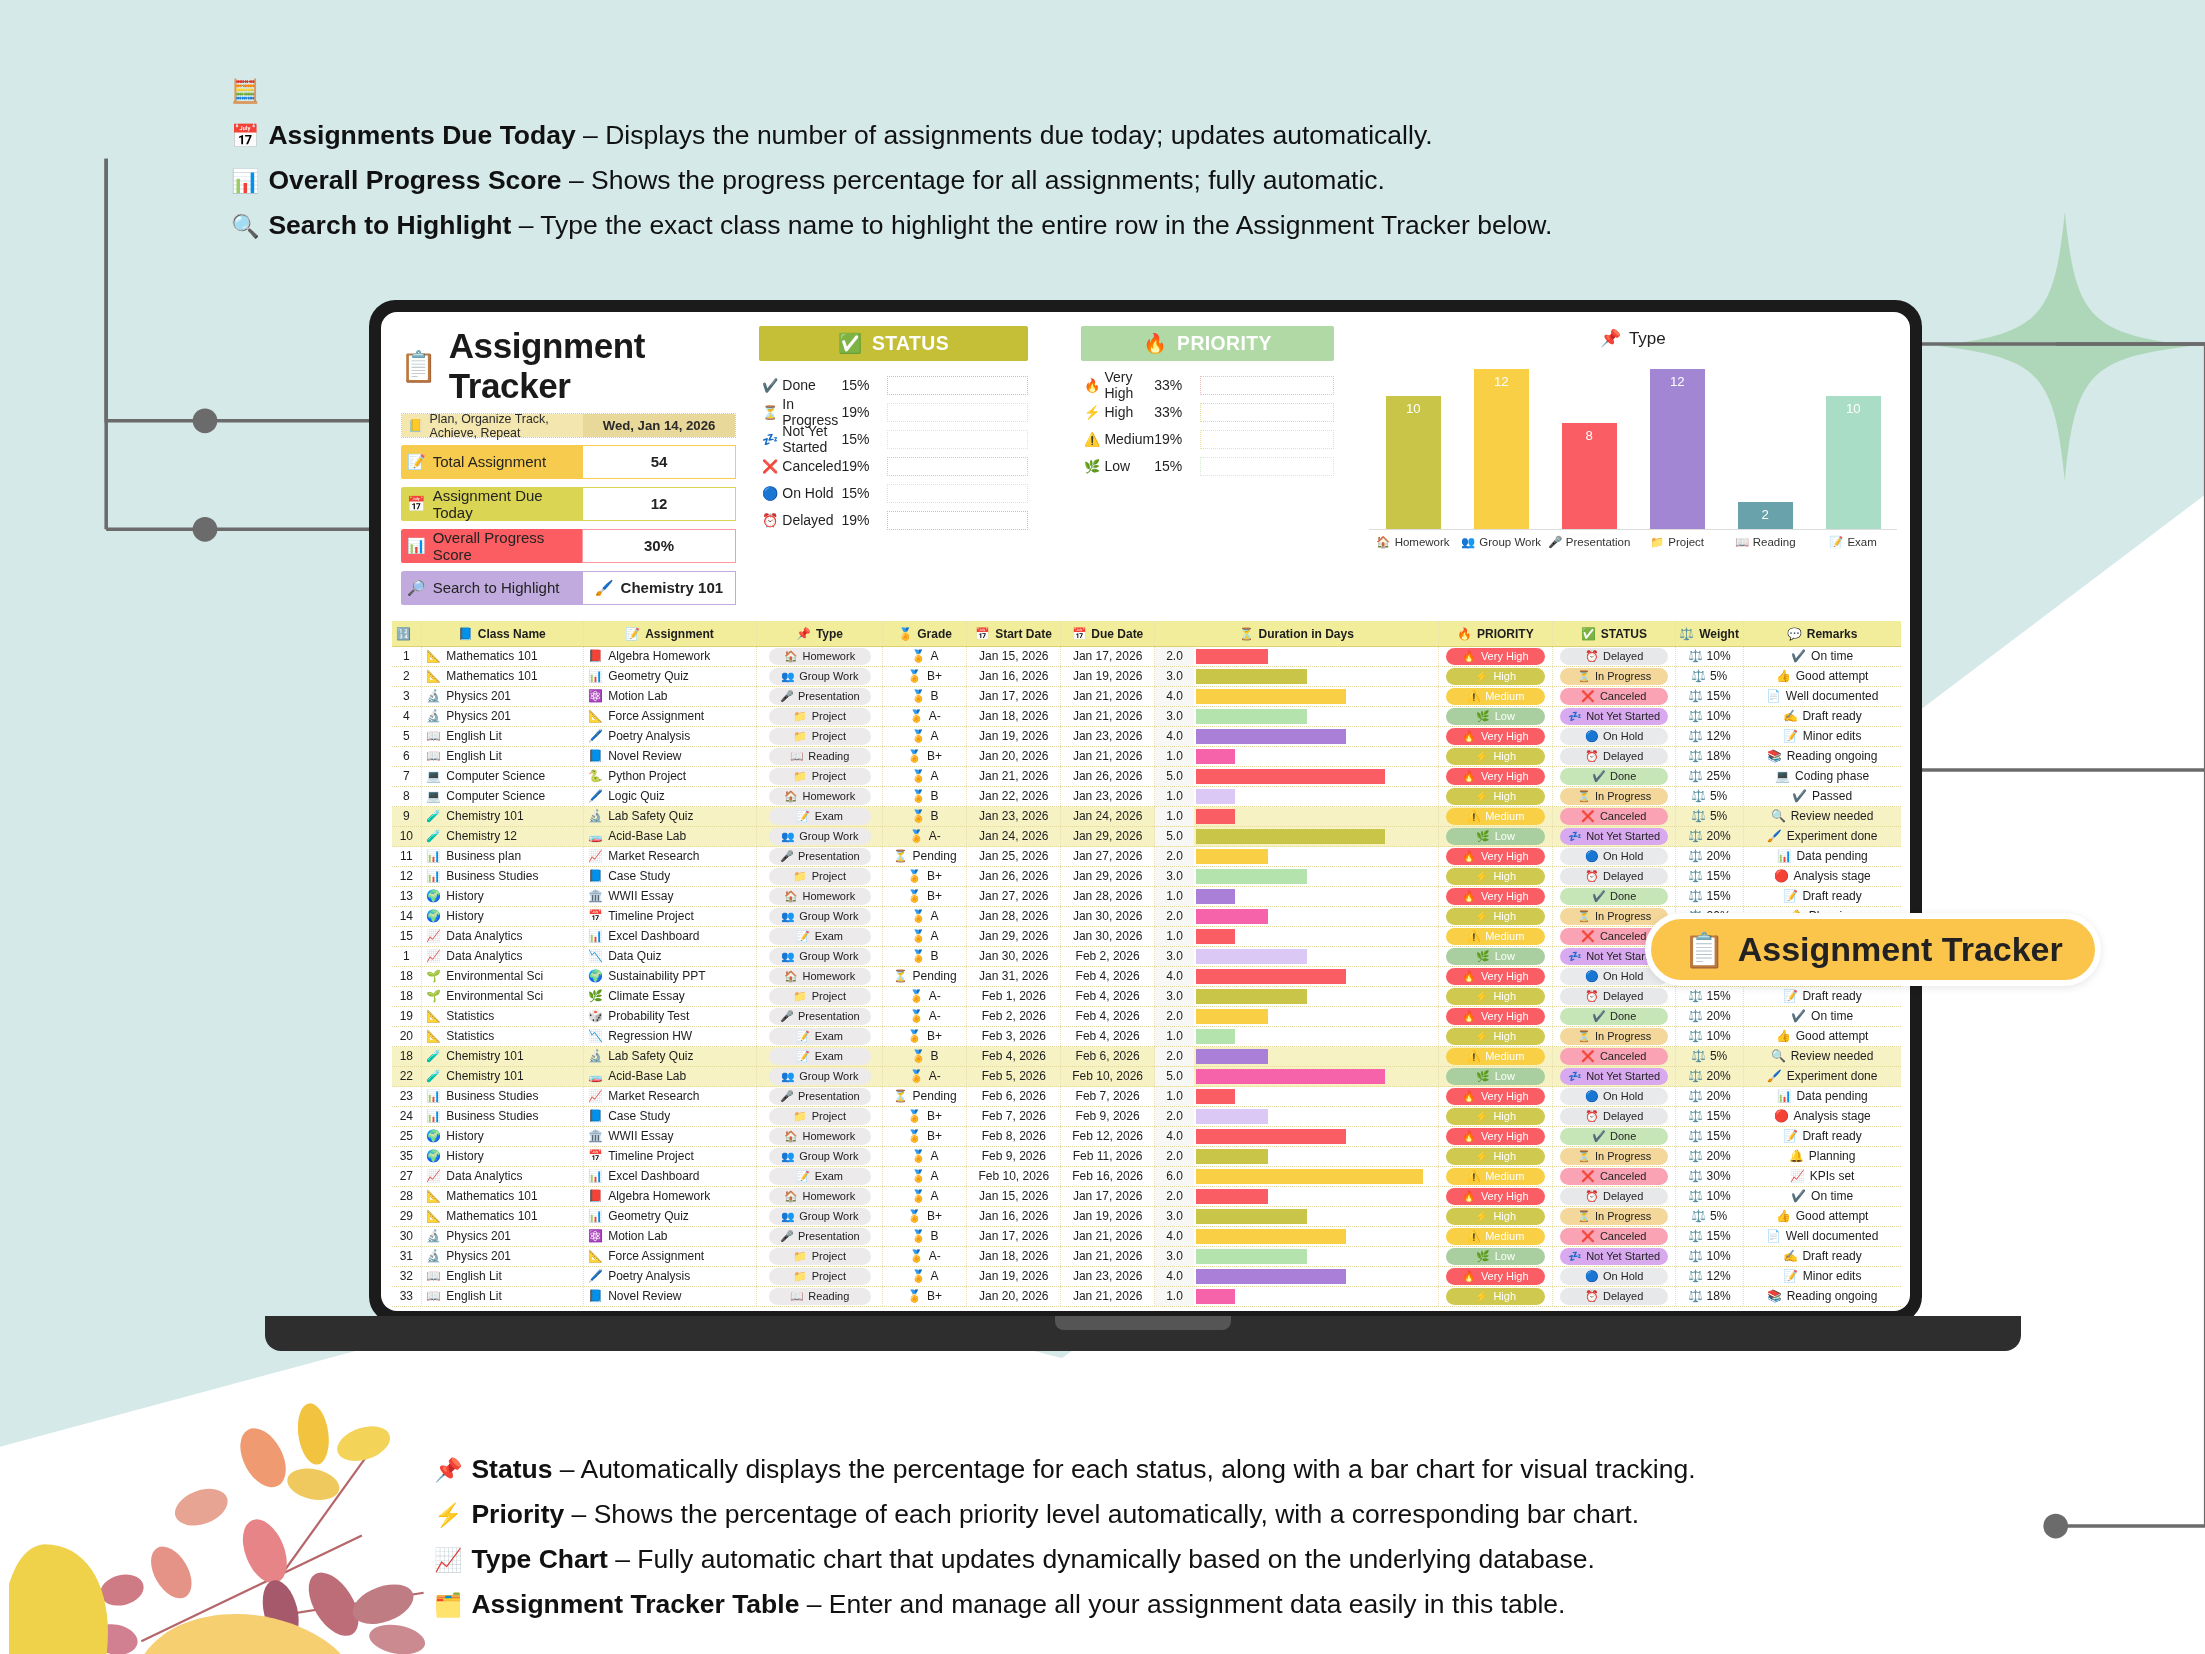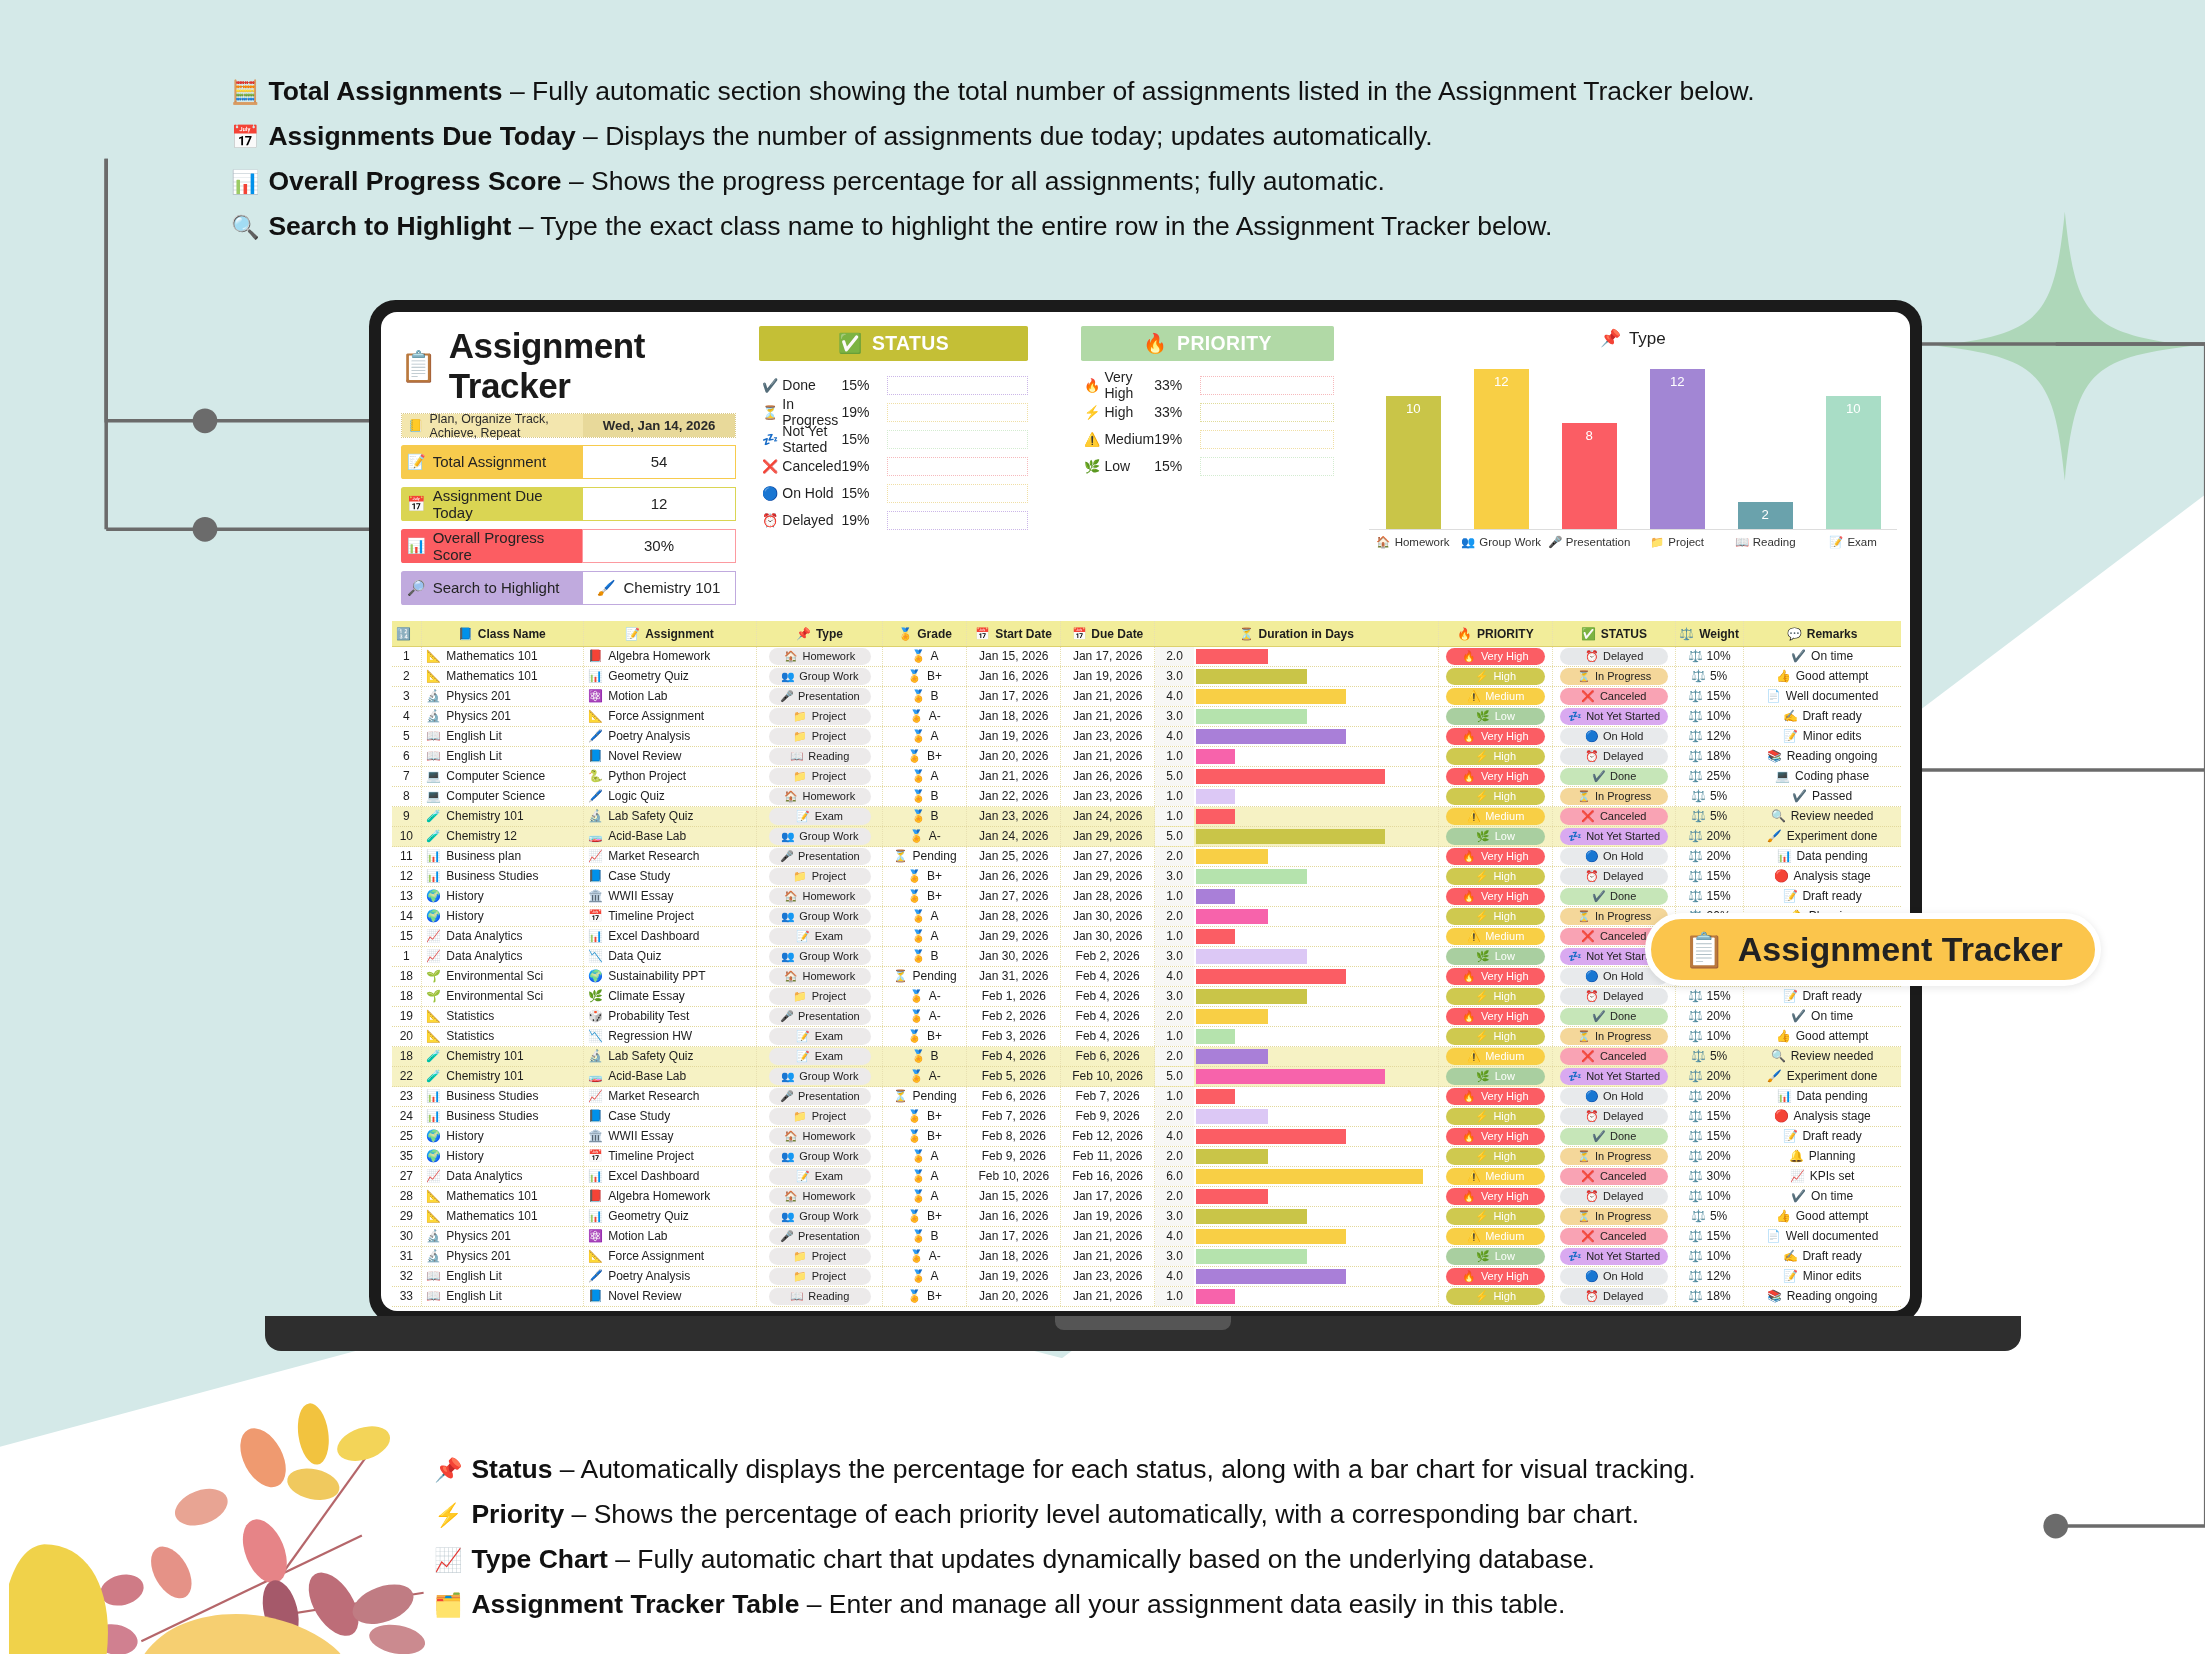--- a/index.html
+++ b/index.html
@@ -75,21 +75,21 @@
   #subtitle-row .tl { background: #f3e6ae; font-size: 12.4px; }
   #subtitle-row .tv { background: #e8d99a; }
 
   .kpi { display: flex; height: 34px; margin-bottom: 8px; font-size: 15px; }
   .kpi .k-label {
     display: flex; align-items: center; gap: 6.2px; width: 181px; padding-left: 7px;
     color: #232323; font-weight: 500; border-radius: 2.6px 0 0 2.6px;
   }
   .kpi .k-value {
     flex: 1; display: flex; align-items: center; justify-content: center;
-    background: #fff; color: #232323; font-weight: 400;
+    background: #fff; color: #232323; font-weight: 700;
   }
   #kpi-total .k-label { background: #f7cb4d; }
   #kpi-total .k-value { border: 1.8px solid #f7cb4d; }
   #kpi-due .k-label { background: #dad553; }
   #kpi-due .k-value { border: 1.8px solid #dad553; }
   #kpi-progress .k-label { background: #fc5d62; }
   #kpi-progress .k-value { border: 1.8px solid #fc9aa0; }
   #kpi-search .k-label { background: #c0aade; }
   #kpi-search .k-value { border: 1.8px solid #c0aade; gap: 7px; }
 
@@ -189,21 +189,20 @@
   <circle cx="232" cy="477" r="14" fill="#6b6b6b"></circle>
   <circle cx="232" cy="600" r="14" fill="#6b6b6b"></circle>
   <circle cx="2098" cy="390" r="14" fill="#6b6b6b"></circle>
   <circle cx="2098" cy="873" r="14" fill="#6b6b6b"></circle>
   <circle cx="2330" cy="1730" r="14" fill="#6b6b6b"></circle>
 </svg>
 
 <div id="top-annotations">
     <div class="ann-line">
       <span class="ann-ico">🧮</span>
-      <span><b class="ann-title">Total Assignments</b> <span class="ann-desc">– Fully automatic section showing the total number of assignments listed in the Assignment Tracker below.</span></span>
     </div>
     <div class="ann-line">
       <span class="ann-ico">📅</span>
       <span><b class="ann-title">Assignments Due Today</b> <span class="ann-desc">– Displays the number of assignments due today; updates automatically.</span></span>
     </div>
     <div class="ann-line">
       <span class="ann-ico">📊</span>
       <span><b class="ann-title">Overall Progress Score</b> <span class="ann-desc">– Shows the progress percentage for all assignments; fully automatic.</span></span>
     </div>
     <div class="ann-line">

